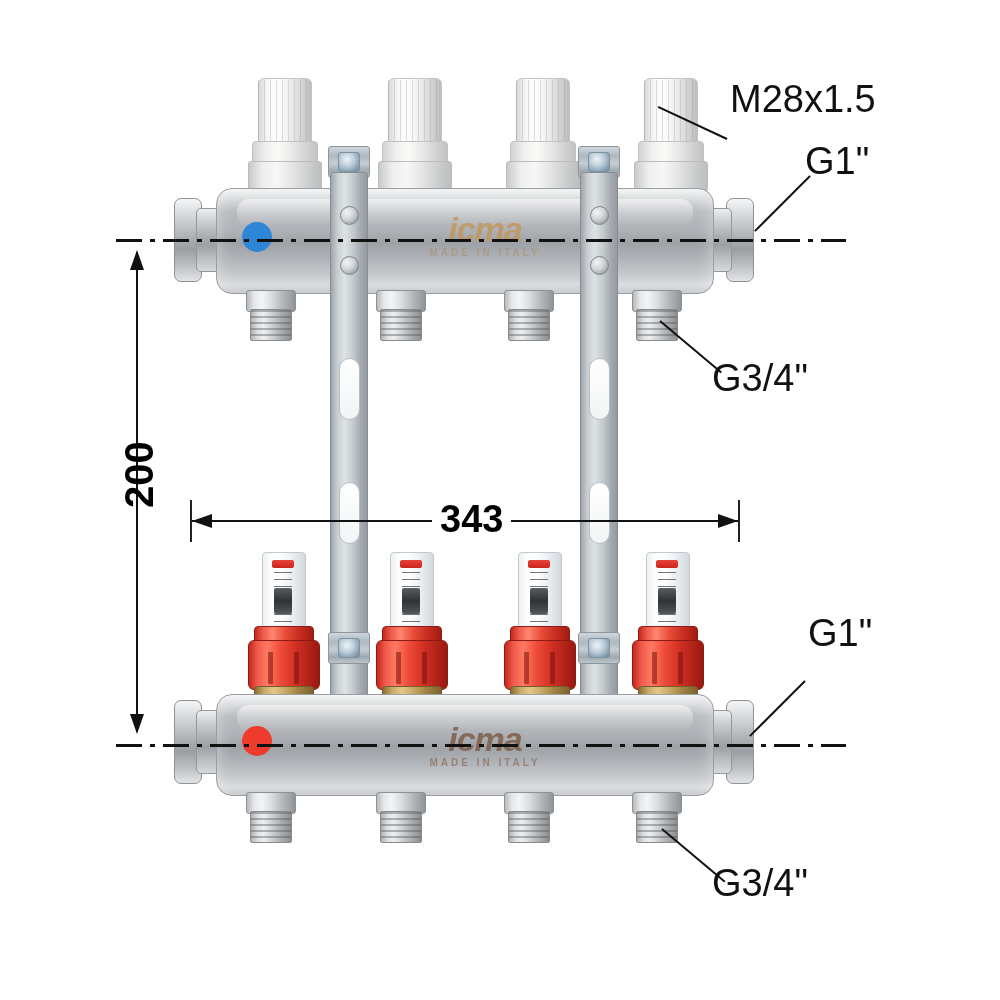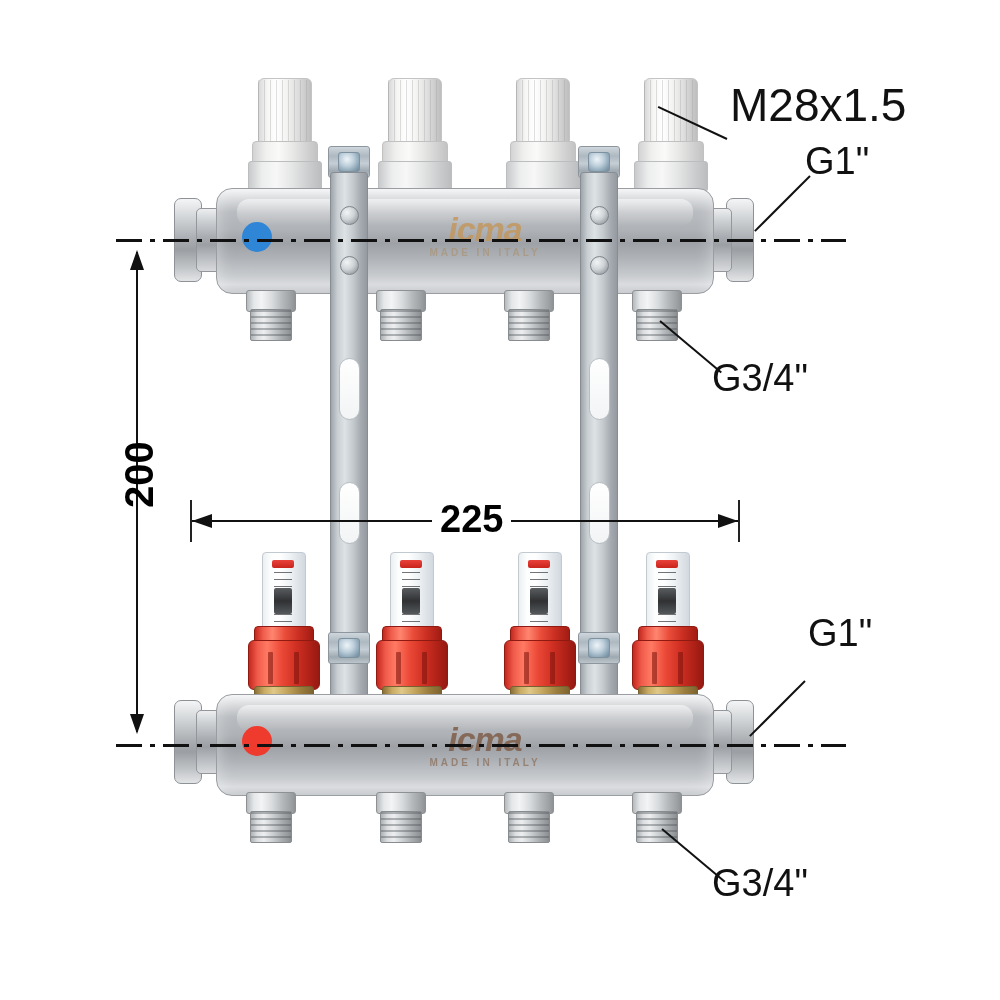--- a/index.html
+++ b/index.html
@@ -319,24 +319,24 @@
   <div class="arrow arr-up" style="left:130px;top:250px;"></div>
   <div class="arrow arr-down" style="left:130px;top:714px;"></div>
   <div class="dimtext" style="left:106px;top:452px;font-size:40px;
        transform:rotate(-90deg);transform-origin:50% 50%;">200</div>
 
   <div class="ext-v" style="left:190px;top:500px;height:42px;"></div>
   <div class="ext-v" style="left:738px;top:500px;height:42px;"></div>
   <div class="dimline-h" style="left:192px;top:520px;width:546px;"></div>
   <div class="arrow arr-left" style="left:192px;top:514px;"></div>
   <div class="arrow arr-right" style="left:718px;top:514px;"></div>
-  <div class="dimtext" style="left:432px;top:498px;font-size:38px;background:#fff;padding:0 8px;">225</div>
+  <div class="dimtext" style="left:432px;top:498px;font-size:38px;background:#fff;padding:0 8px;">343</div>
 
   <div class="leader" style="left:727px;top:138px;width:76px;transform:rotate(205deg);"></div>
-  <div class="lbl" style="left:730px;top:78px;font-size:46px;">M28x1.5</div>
+  <div class="lbl" style="left:730px;top:78px;font-size:38px;">M28x1.5</div>
 
   <div class="leader" style="left:810px;top:175px;width:78px;transform:rotate(135deg);"></div>
   <div class="lbl" style="left:805px;top:140px;font-size:38px;">G1"</div>
 
   <div class="leader" style="left:660px;top:320px;width:80px;transform:rotate(40deg);"></div>
   <div class="lbl" style="left:712px;top:357px;font-size:38px;">G3/4"</div>
 
   <div class="leader" style="left:805px;top:680px;width:78px;transform:rotate(135deg);"></div>
   <div class="lbl" style="left:808px;top:612px;font-size:38px;">G1"</div>
 

